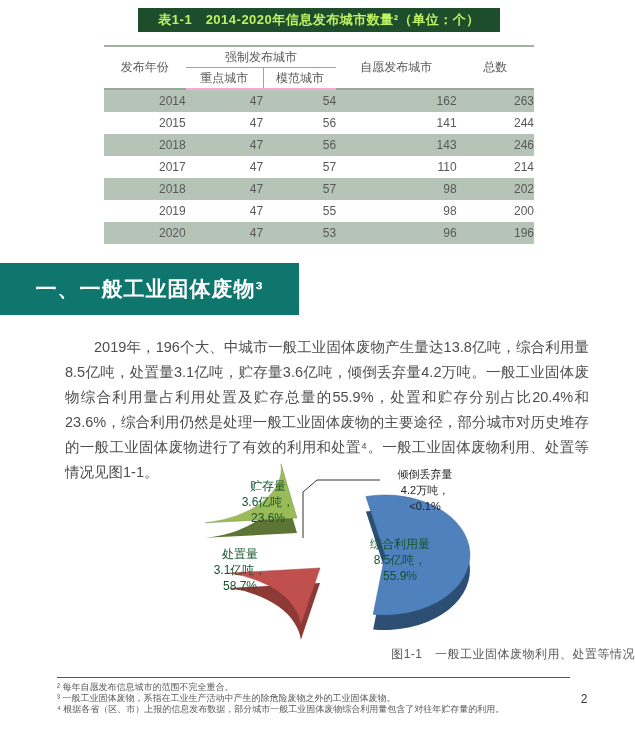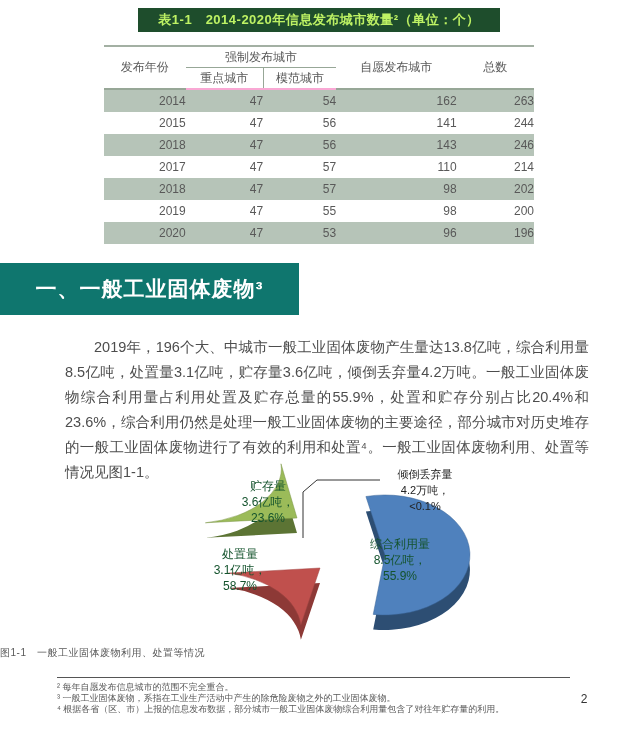--- a/index.html
+++ b/index.html
@@ -56,22 +56,22 @@
   .pie-label{
     position:absolute;text-align:center;color:#14532d;
     font-size:12px;line-height:16px;white-space:nowrap;
   }
   .lbl-tip{left:225px;top:8px;width:110px;font-size:11px;color:#222222;}
   .lbl-blue{left:200px;top:58px;width:110px;margin-top:20px;}
   .lbl-green{left:73px;top:20px;width:100px;}
   .lbl-red{left:45px;top:88px;width:100px;}
   
   .fig-caption{
-    position:absolute;left:0;top:646px;width:635px;text-align:left;
-    font-size:10px;color:#595959;letter-spacing:.5px;
+    position:absolute;left:0;top:646px;width:635px;text-align:right;
+    font-size:12px;color:#595959;letter-spacing:.5px;
   }
   
   .footnote-rule{position:absolute;left:57px;top:677px;width:513px;border-top:1px solid #555555;}
   .footnotes{
     position:absolute;left:57px;top:682px;width:500px;
     font-size:9px;line-height:11px;color:#595959;
   }
   .footnotes div{margin-bottom:0;}
   .page-number{
     position:absolute;left:574px;top:692px;width:20px;text-align:center;

